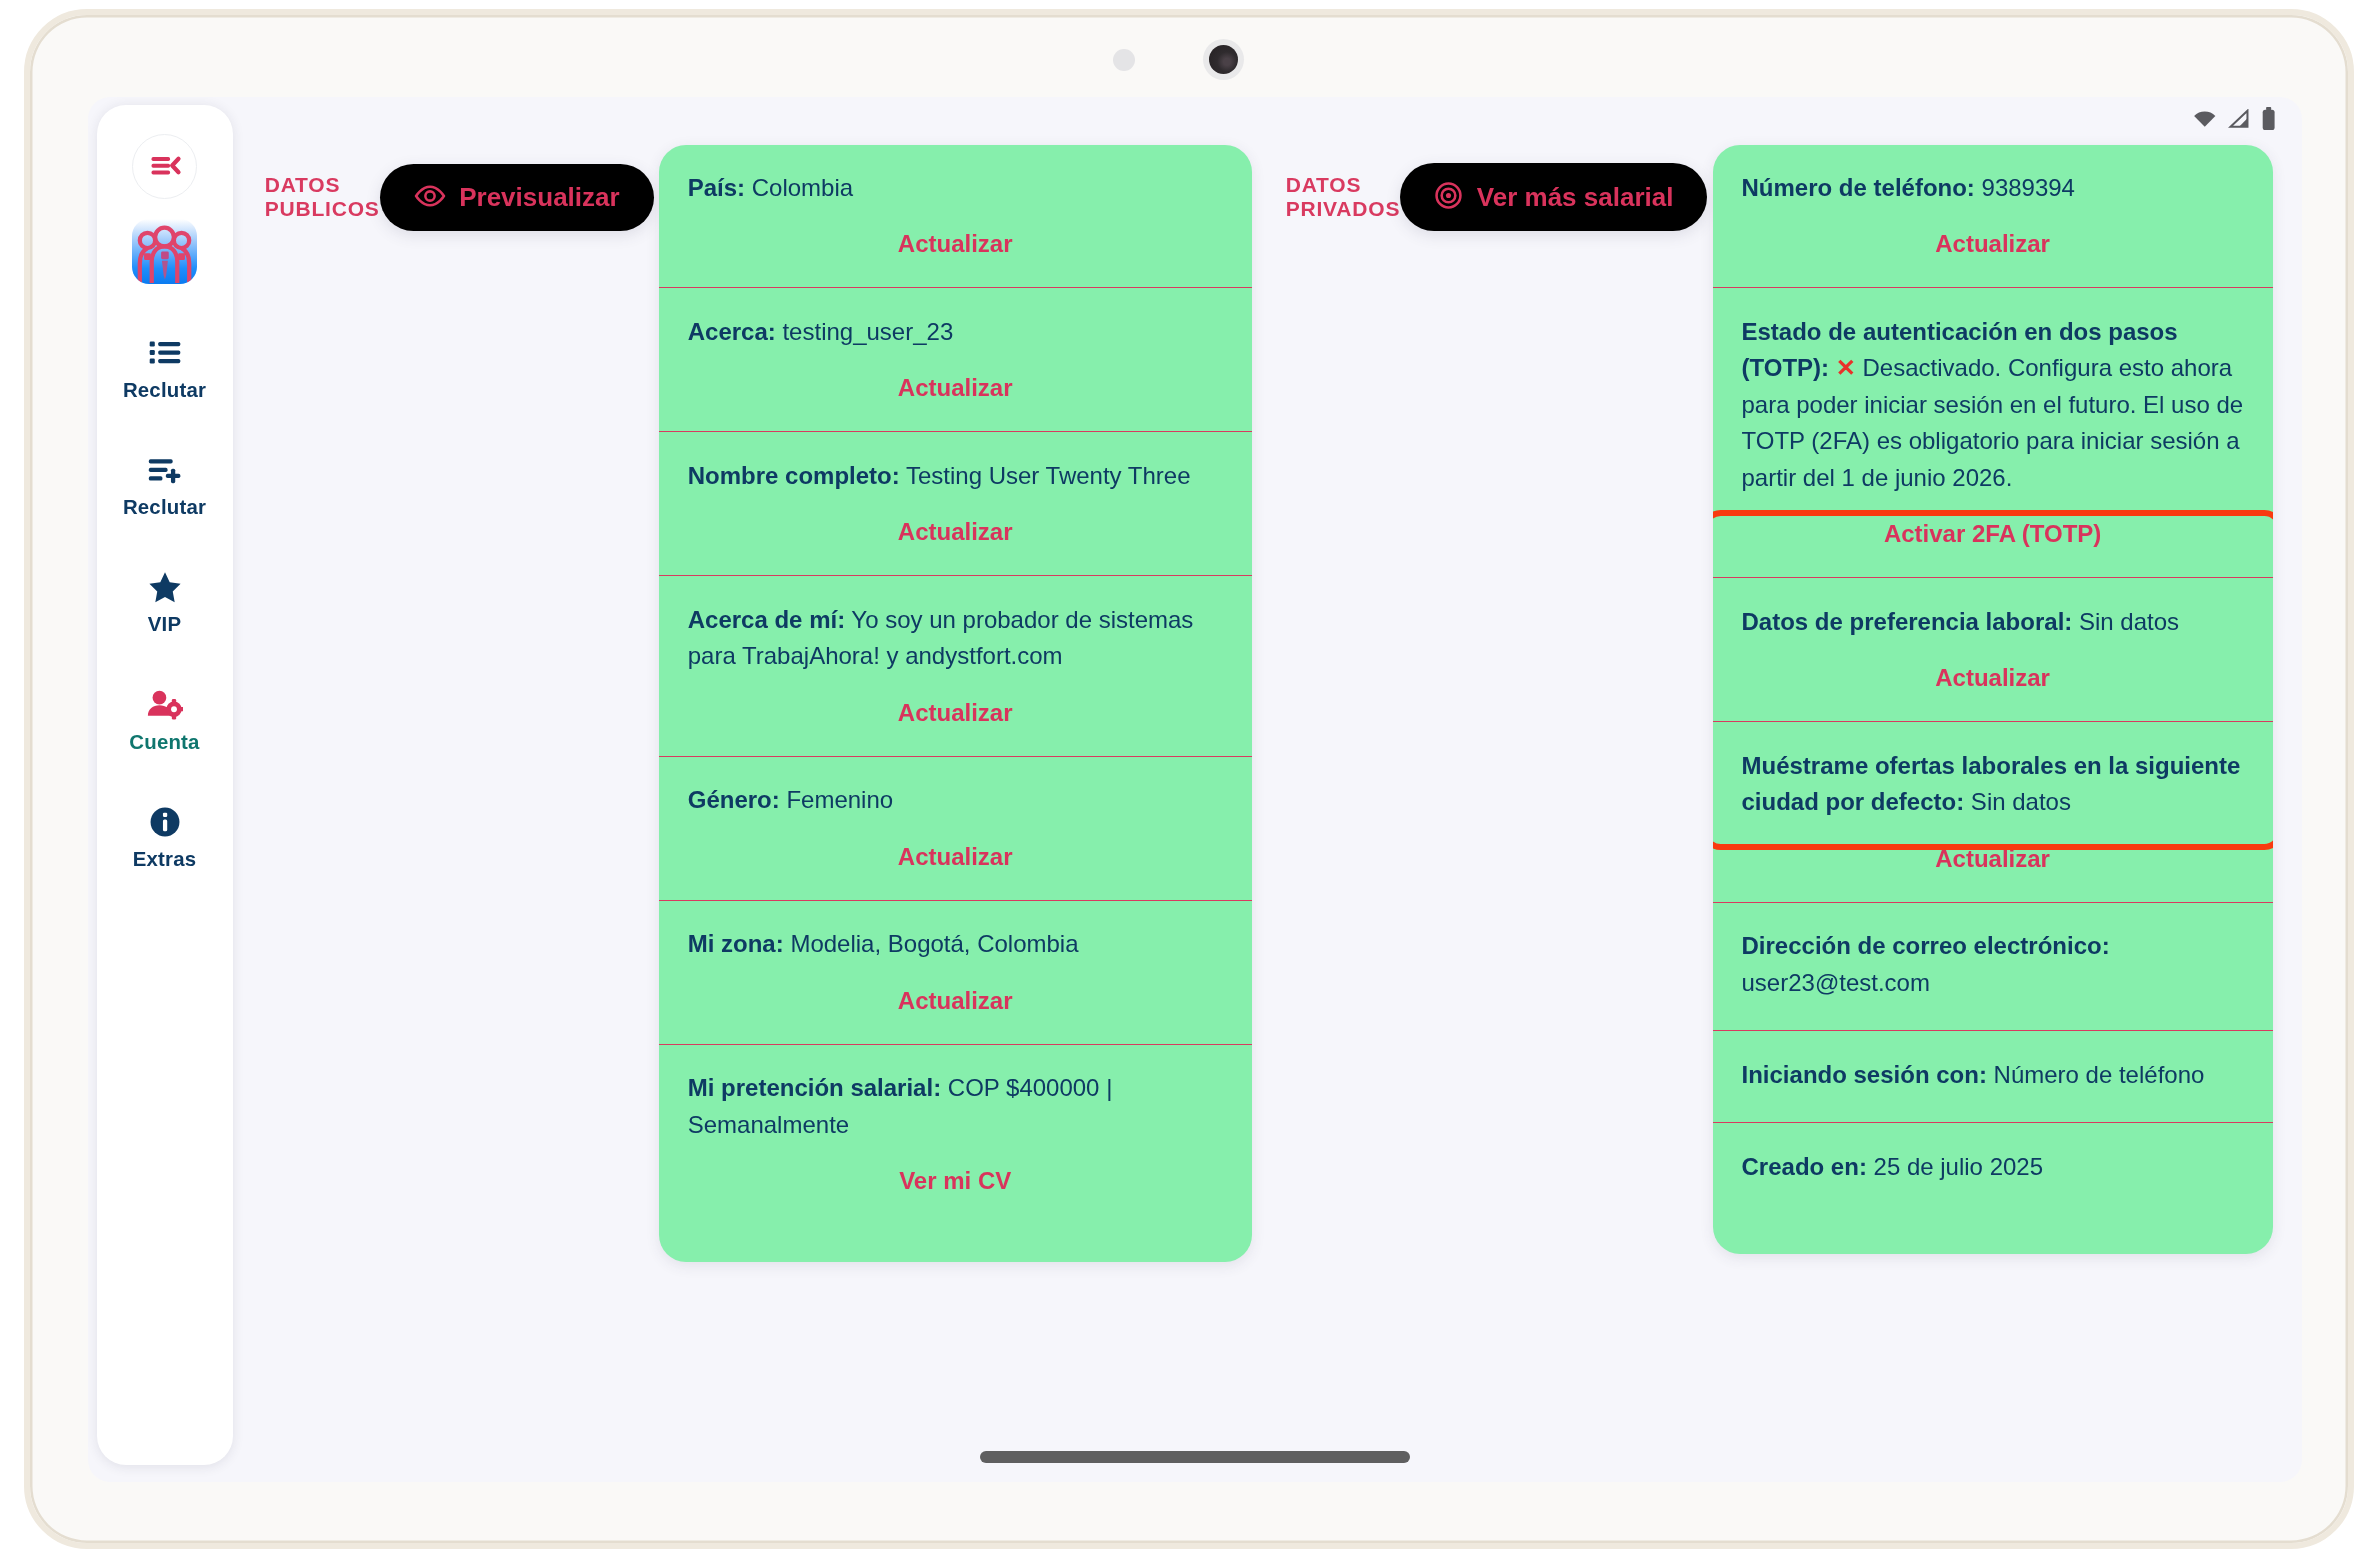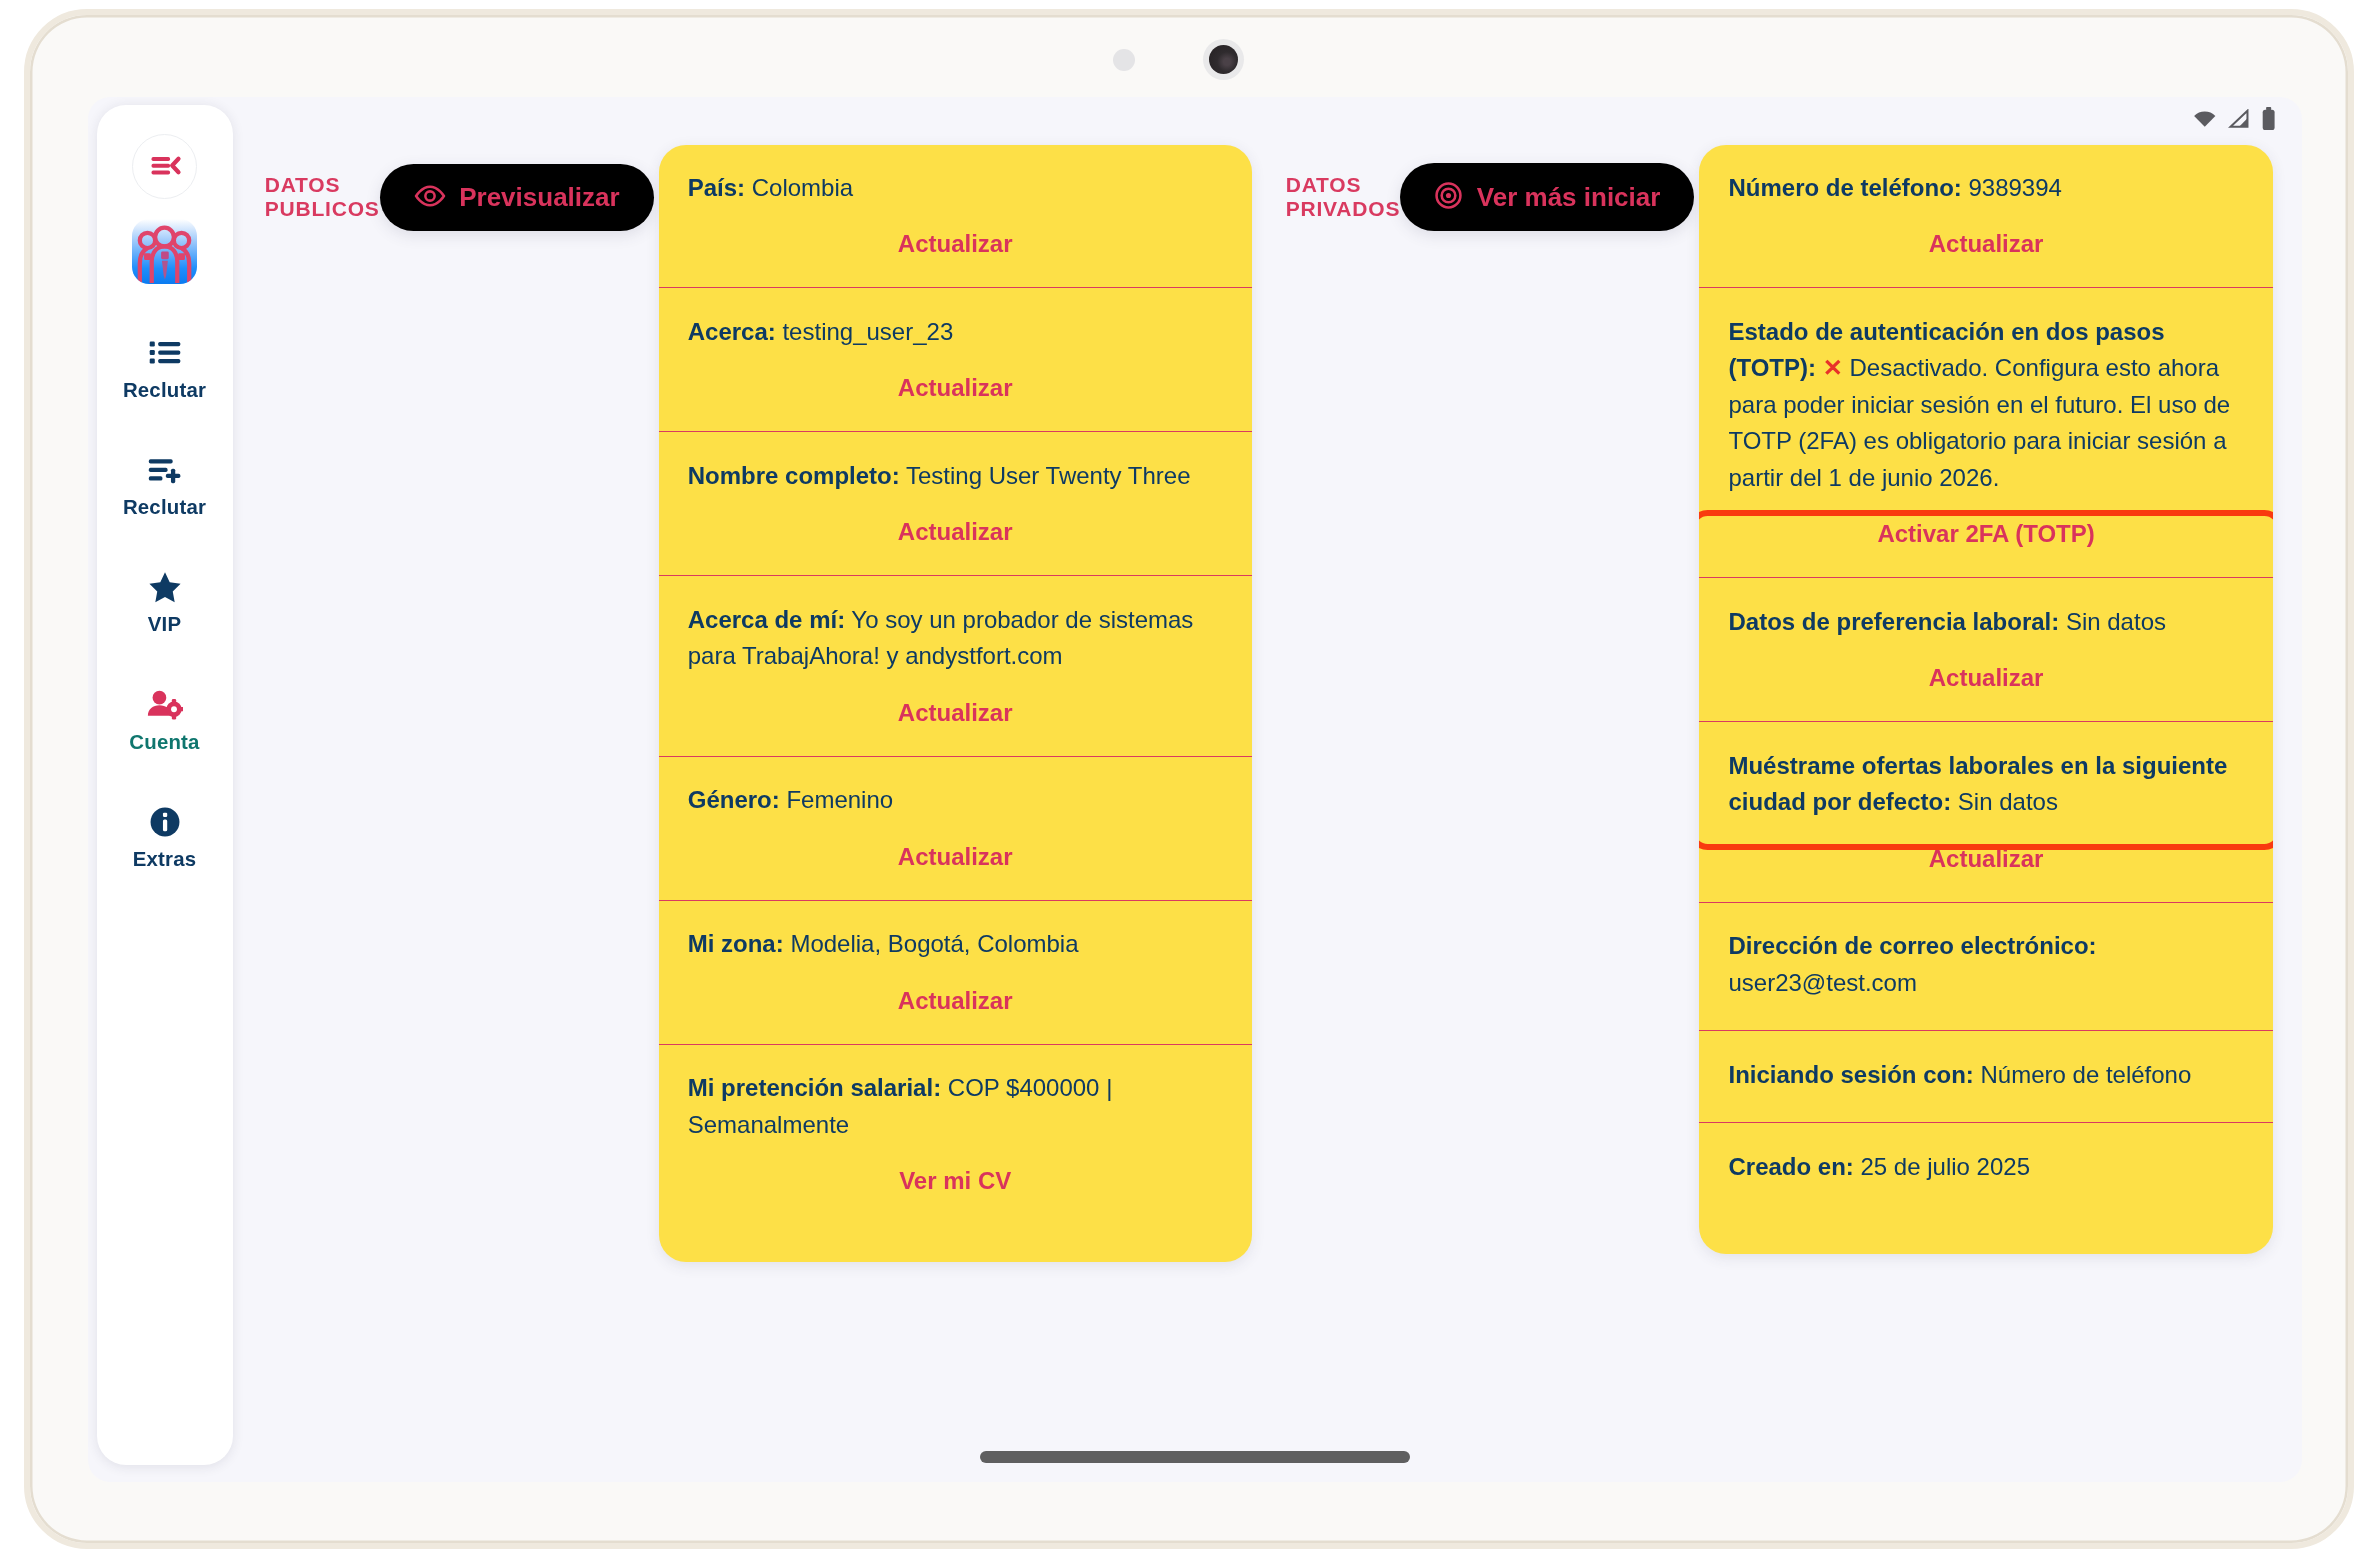--- a/index.html
+++ b/index.html
@@ -116,21 +116,21 @@
     background: #000000;
     border: none; border-radius: 37px;
     padding: 18px 34px;
     box-shadow: 0 4.2px 15.3px rgba(60,60,90,.13);
     cursor: pointer;
   }
   .pill-label { font-size: 26px; font-weight: 700; color: #d9335c; white-space: nowrap; }
 
   
   .card {
-    background: #fde047;
+    background: #86efac;
     border-radius: 27px;
     box-shadow: 0 3.4px 13.6px rgba(60,60,90,.10);
     overflow: hidden;
     position: relative;
   }
   #public-card { height: 1117px; }
   #private-card { height: 1109px; }
 
   .field-row { position: relative; padding: 25.5px 29px 0 29px; }
   .field-row + .field-row { border-top: 1.7px solid #d93a60; }
@@ -374,21 +374,21 @@
         <div class="col-header">
           <div class="section-title">DATOS PRIVADOS</div>
           <button class="pill-button">
             <span>
               <svg width="29" height="29" viewBox="0 0 34 34">
                 <circle cx="17" cy="17" r="14" fill="none" stroke="#d9335c" stroke-width="3"></circle>
                 <circle cx="17" cy="17" r="8" fill="none" stroke="#d9335c" stroke-width="3"></circle>
                 <circle cx="17" cy="17" r="3" fill="#d9335c"></circle>
               </svg>
             </span>
-            <span class="pill-label">Ver más iniciar</span>
+            <span class="pill-label">Ver más salarial</span>
           </button>
         </div>
 
         <div class="card" id="private-card">
 
           <div class="field-row">
             <div class="field-text">
               <span class="field-label">Número de teléfono:</span><span class="field-value"> 9389394</span>
             </div>
             <button class="row-action">Actualizar</button>

